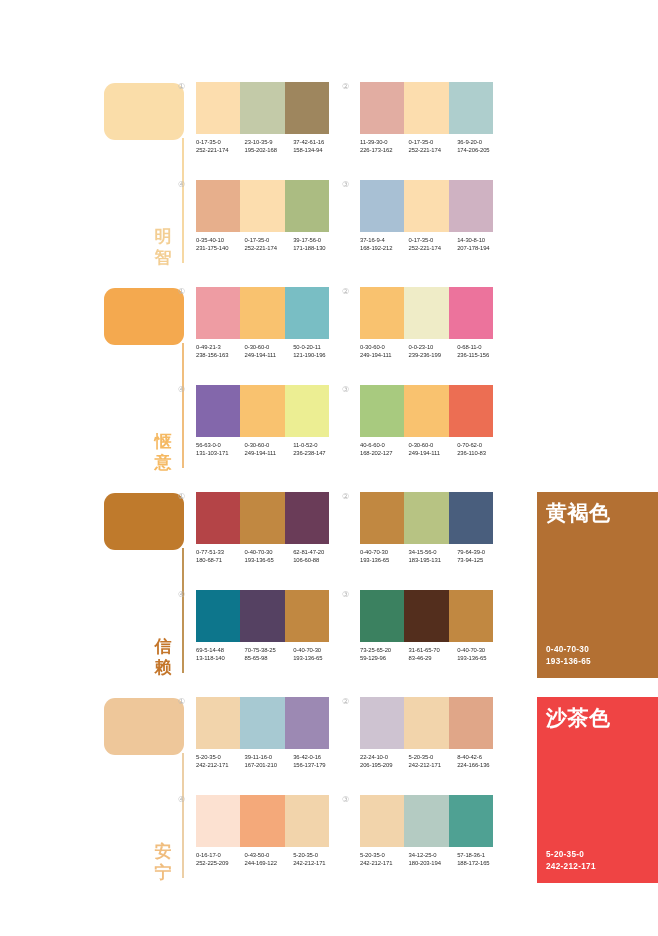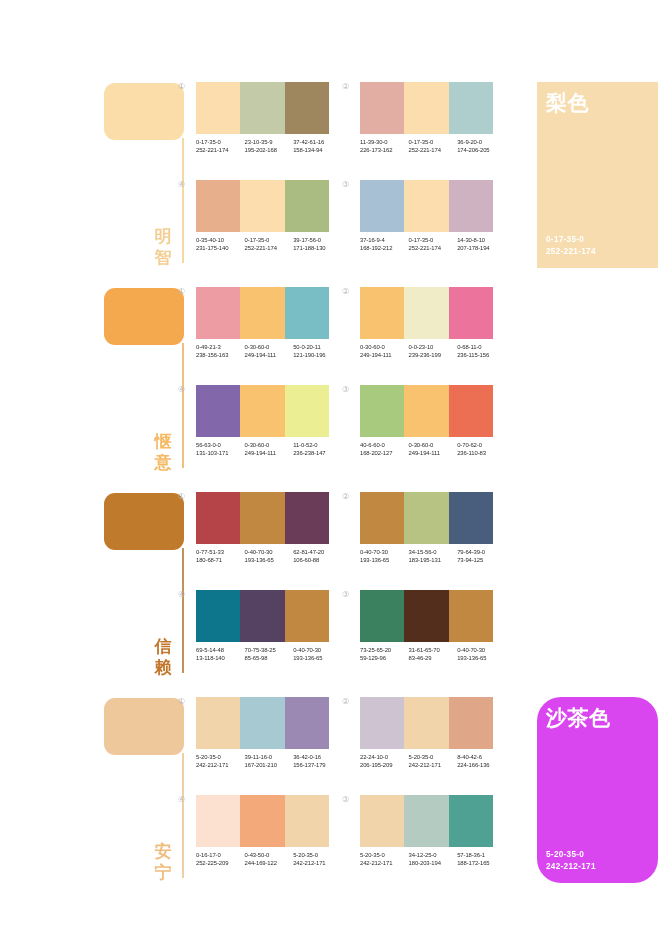--- a/index.html
+++ b/index.html
@@ -248,27 +248,20 @@
             <span class="cmyk">0-17-35-0</span>
             <span class="rgb">252-221-174</span>
           </div>
         <div class="code">
             <span class="cmyk">14-30-8-10</span>
             <span class="rgb">207-178-194</span>
           </div>
       </div>
     </div>
 
-    <div class="panel" style="background: rgb(246, 220, 174);">
-      <div class="pname">梨色</div>
-      <div class="pcodes">
-        <span>0-17-35-0</span>
-        <span>252-221-174</span>
-      </div>
-    </div>
   </div>
 
   <div class="section" style="top:283px;">
     <div class="key-col">
       <div class="key-chip" style="background: rgb(244, 169, 79);"></div>
       <div class="key-line" style="background: rgb(240, 190, 126);"></div>
       <div class="key-word" style="color: rgb(245, 185, 99);">
         <span>惬</span>
         <span>意</span>
       </div>
@@ -463,20 +456,27 @@
             <span class="cmyk">31-61-65-70</span>
             <span class="rgb">83-46-29</span>
           </div>
         <div class="code">
             <span class="cmyk">0-40-70-30</span>
             <span class="rgb">193-136-65</span>
           </div>
       </div>
     </div>
 
+    <div class="panel" style="background: rgb(179, 112, 51);">
+      <div class="pname">黄褐色</div>
+      <div class="pcodes">
+        <span>0-40-70-30</span>
+        <span>193-136-65</span>
+      </div>
+    </div>
   </div>
 
   <div class="section" style="top:693px;">
     <div class="key-col">
       <div class="key-chip" style="background: rgb(238, 199, 154);"></div>
       <div class="key-line" style="background: rgb(236, 207, 166);"></div>
       <div class="key-word" style="color: rgb(240, 189, 126);">
         <span>安</span>
         <span>宁</span>
       </div>
@@ -567,21 +567,21 @@
             <span class="cmyk">34-12-25-0</span>
             <span class="rgb">180-203-194</span>
           </div>
         <div class="code">
             <span class="cmyk">57-18-36-1</span>
             <span class="rgb">188-172-165</span>
           </div>
       </div>
     </div>
 
-    <div class="panel" style="background: #d946ef; border-radius: 24px;">
+    <div class="panel" style="background: #ef4444;">
       <div class="pname">沙茶色</div>
       <div class="pcodes">
         <span>5-20-35-0</span>
         <span>242-212-171</span>
       </div>
     </div>
   </div>
 </div>
 
 </body></html>

